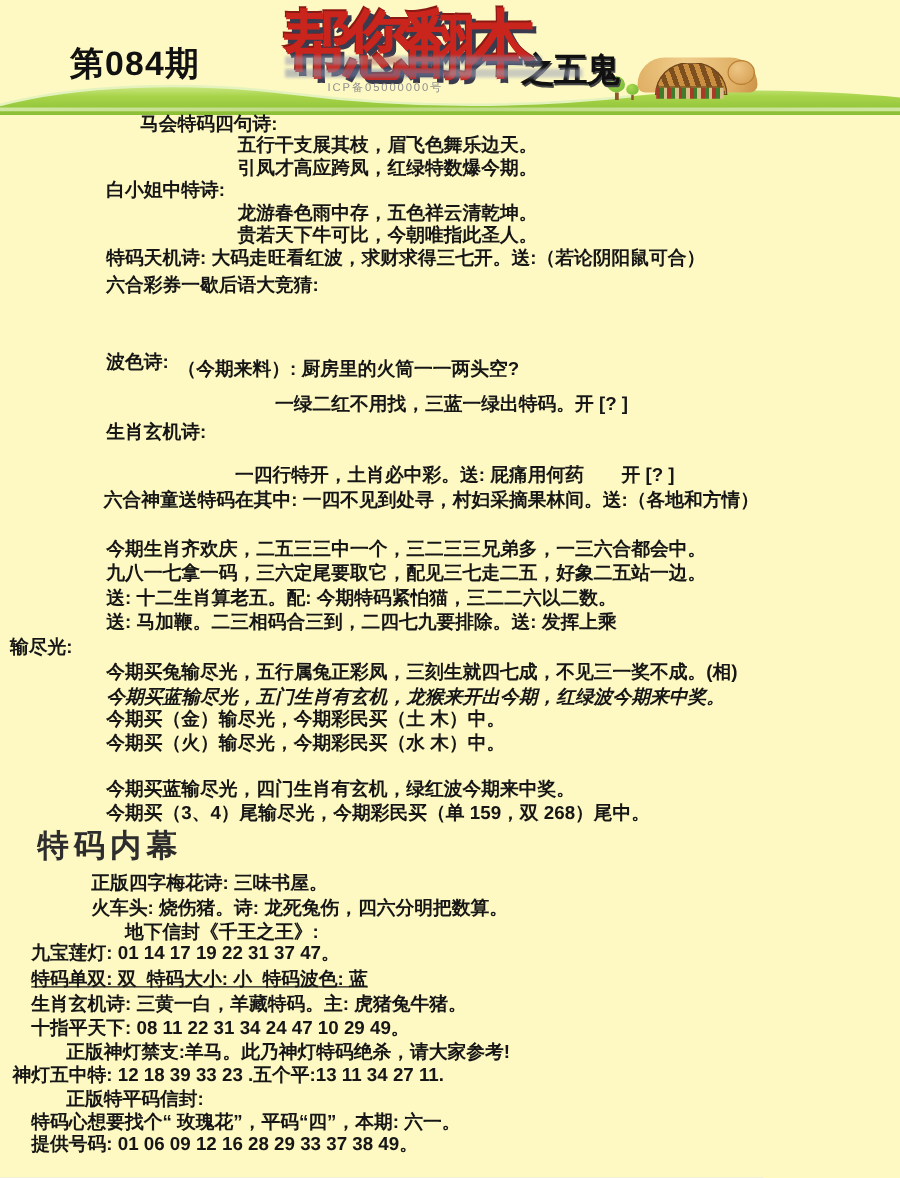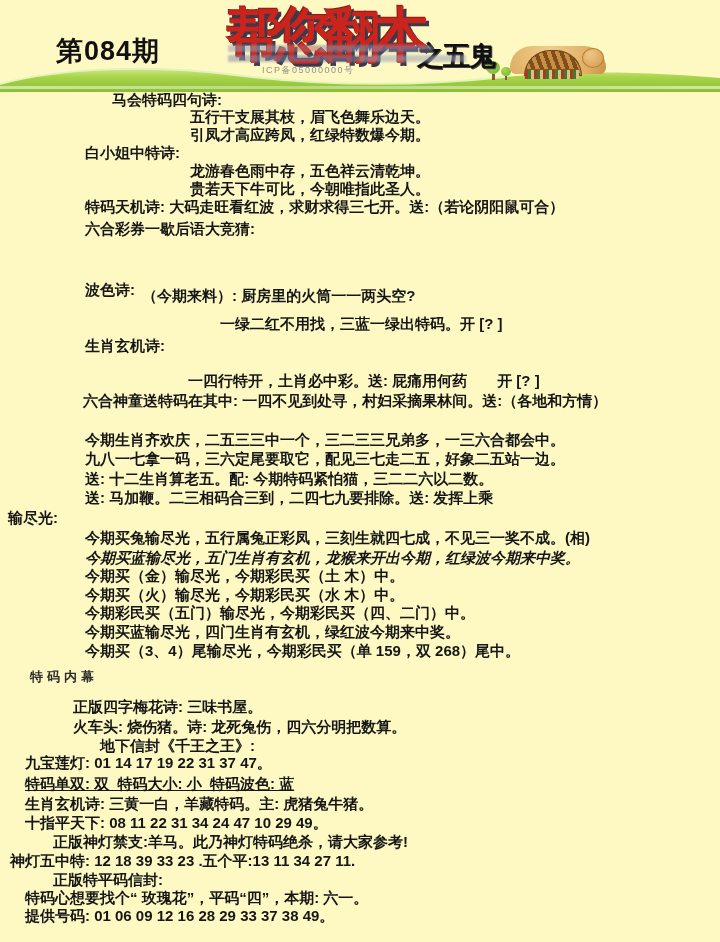--- a/index.html
+++ b/index.html
@@ -67,21 +67,21 @@
     background:radial-gradient(circle at 35% 30%,#eec684,#d39b4f);
     border:1px solid #b97f33;
   }
   
   .text-layer{position:absolute;left:0;top:0;width:720px;height:672px;}
   .line{
     position:absolute;font-weight:bold;font-size:15px;line-height:18px;
     color:#161616;white-space:pre;
   }
   .line.result{font-size:20px;line-height:24px;color:#f21414;letter-spacing:.5px;}
-  .line.section-head{font-size:13px;line-height:22px;color:#2d2d2d;letter-spacing:4px;}
+  .line.section-head{font-size:25px;line-height:22px;color:#2d2d2d;letter-spacing:4px;}
 </style>
 </head>
 <body>
 
 <div class="page">
 
   <div class="header">
 
     <svg class="grass" width="720" height="30" viewBox="0 0 720 30" aria-hidden="true">
       <defs>
@@ -136,21 +136,20 @@
       <div class="line" style="left: 83px; top: 392px;">六合神童送特码在其中: 一四不见到处寻，村妇采摘果林间。送:（各地和方情）</div>
       <div class="line" style="left: 85px; top: 431px;">今期生肖齐欢庆，二五三三中一个，三二三三兄弟多，一三六合都会中。</div>
       <div class="line" style="left: 85px; top: 450px;">九八一七拿一码，三六定尾要取它，配见三七走二五，好象二五站一边。</div>
       <div class="line" style="left: 85px; top: 470px;">送: 十二生肖算老五。配: 今期特码紧怕猫，三二二六以二数。</div>
       <div class="line" style="left: 85px; top: 489px;">送: 马加鞭。二三相码合三到，二四七九要排除。送: 发挥上乘</div>
       <div class="line" style="left: 8px; top: 509px;">输尽光:</div>
       <div class="line" style="left: 85px; top: 529px;">今期买兔输尽光，五行属兔正彩凤，三刻生就四七成，不见三一奖不成。(相)</div>
       <div class="line" style="left: 85px; top: 549px; font-style: italic;">今期买蓝输尽光，五门生肖有玄机，龙猴来开出今期，红绿波今期来中奖。</div>
       <div class="line" style="left: 85px; top: 567px;">今期买（金）输尽光，今期彩民买（土 木）中。</div>
       <div class="line" style="left: 85px; top: 586px;">今期买（火）输尽光，今期彩民买（水 木）中。</div>
-      <div class="line" style="left: 85px; top: 604px;">今期彩民买（五门）输尽光，今期彩民买（四、二门）中。</div>
       <div class="line" style="left: 85px; top: 623px;">今期买蓝输尽光，四门生肖有玄机，绿红波今期来中奖。</div>
       <div class="line" style="left: 85px; top: 642px;">今期买（3、4）尾输尽光，今期彩民买（单 159，双 268）尾中。</div>
       <div class="line section-head" style="left: 30px; top: 666px;">特码内幕</div>
       <div class="line" style="left: 73px; top: 718px;">火车头: 烧伤猪。诗: 龙死兔伤，四六分明把数算。</div>
       <div class="line" style="left: 73px; top: 698px;">正版四字梅花诗: 三味书屋。</div>
       <div class="line" style="left: 100px; top: 737px;">地下信封《千王之王》:</div>
       <div class="line" style="left: 25px; top: 754px;">九宝莲灯: 01 14 17 19 22 31 37 47。</div>
       <div class="line" style="left: 25px; top: 775px; text-decoration: underline;">特码单双: 双  特码大小: 小  特码波色: 蓝</div>
       <div class="line" style="left: 25px; top: 795px;">生肖玄机诗: 三黄一白，羊藏特码。主: 虎猪兔牛猪。</div>
       <div class="line" style="left: 25px; top: 814px;">十指平天下: 08 11 22 31 34 24 47 10 29 49。</div>

